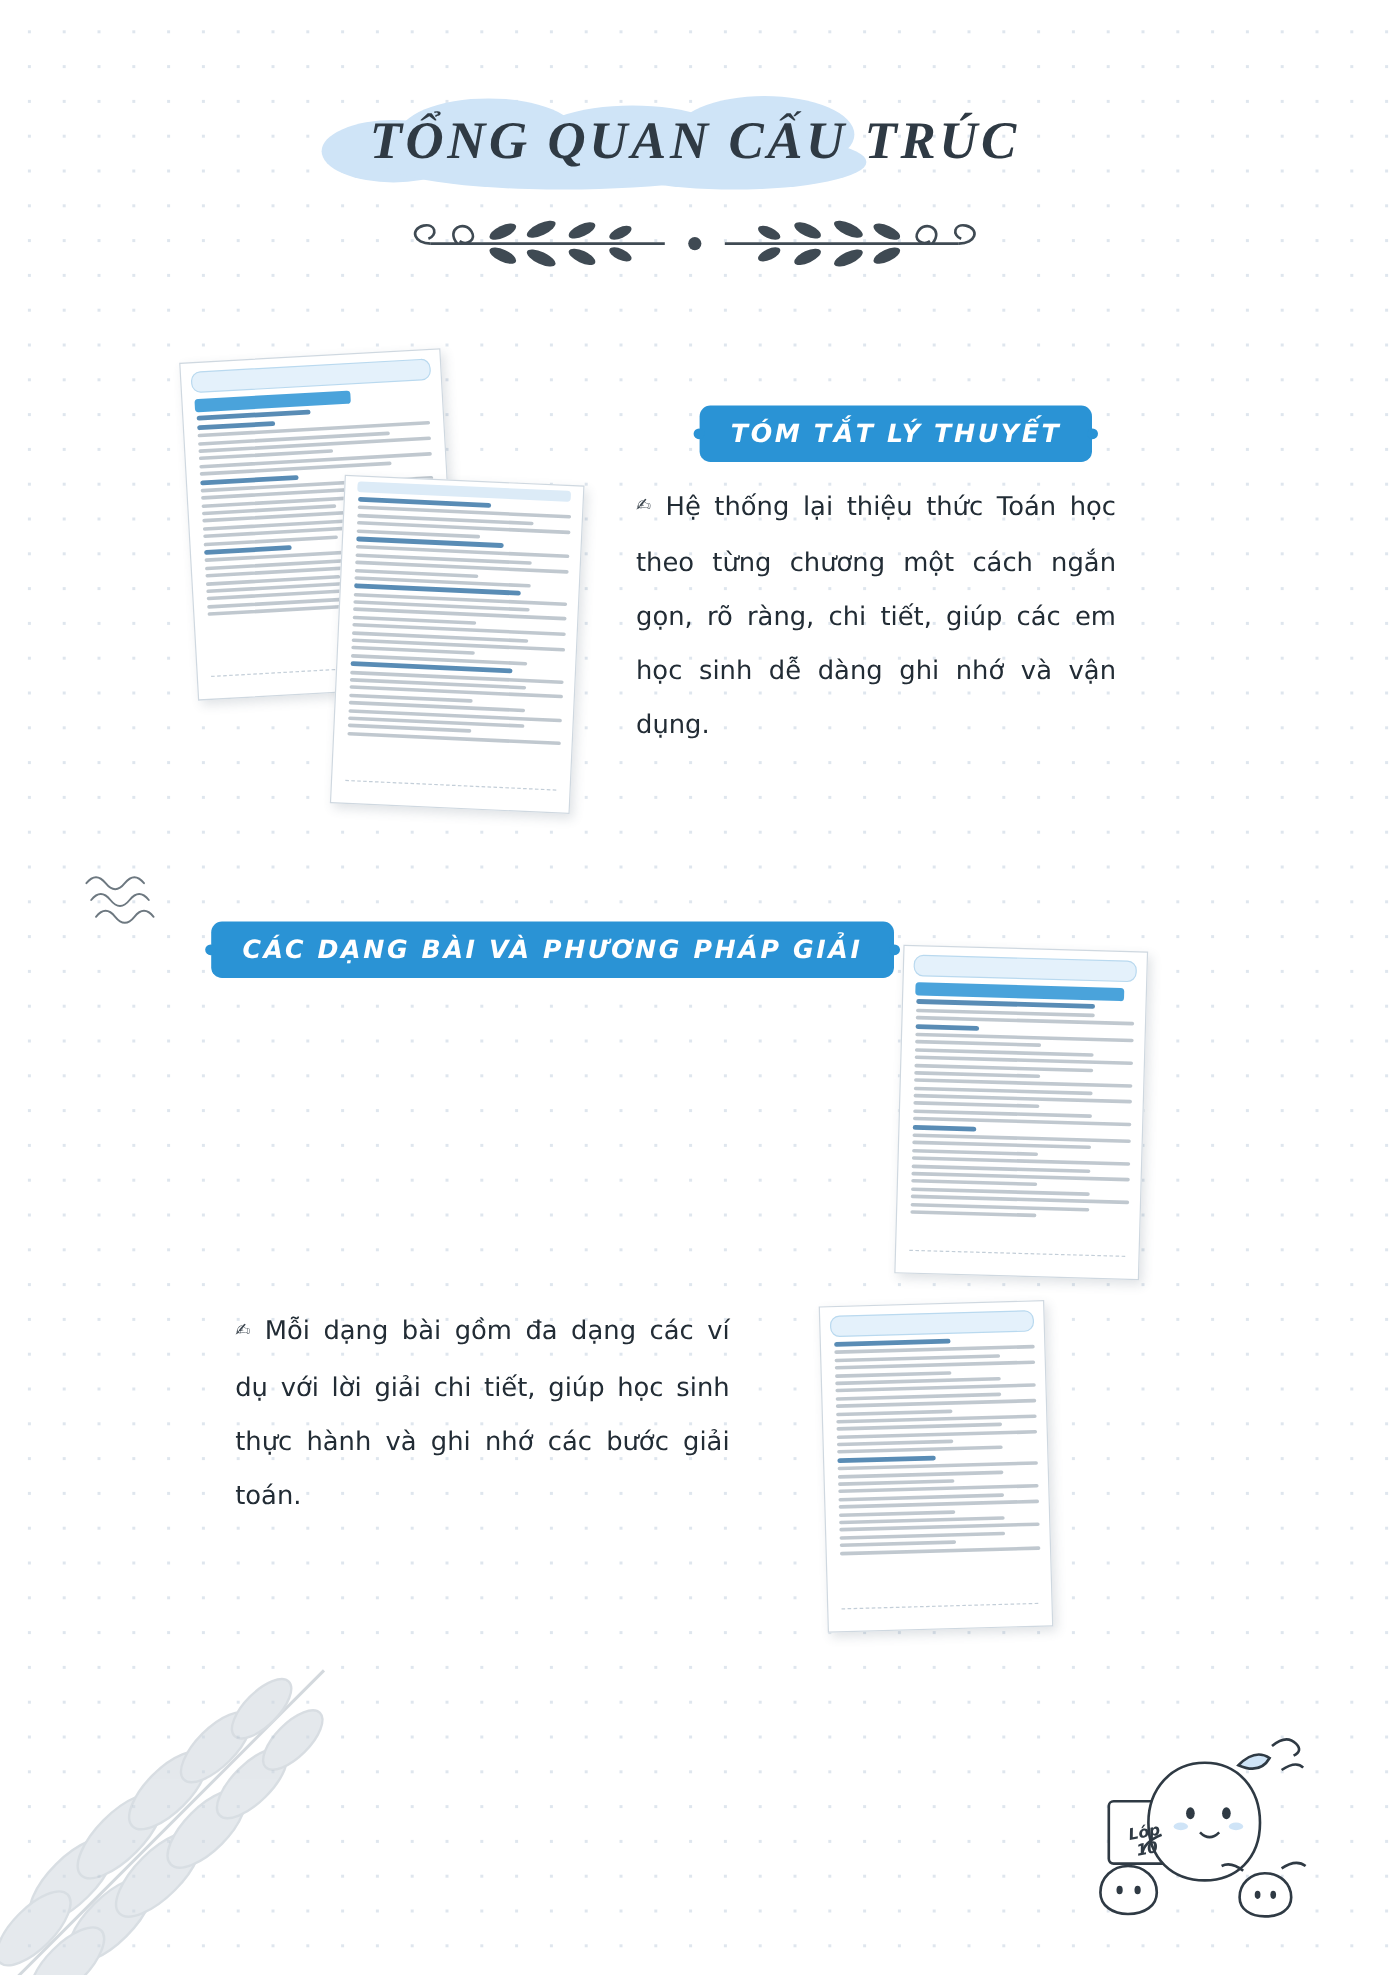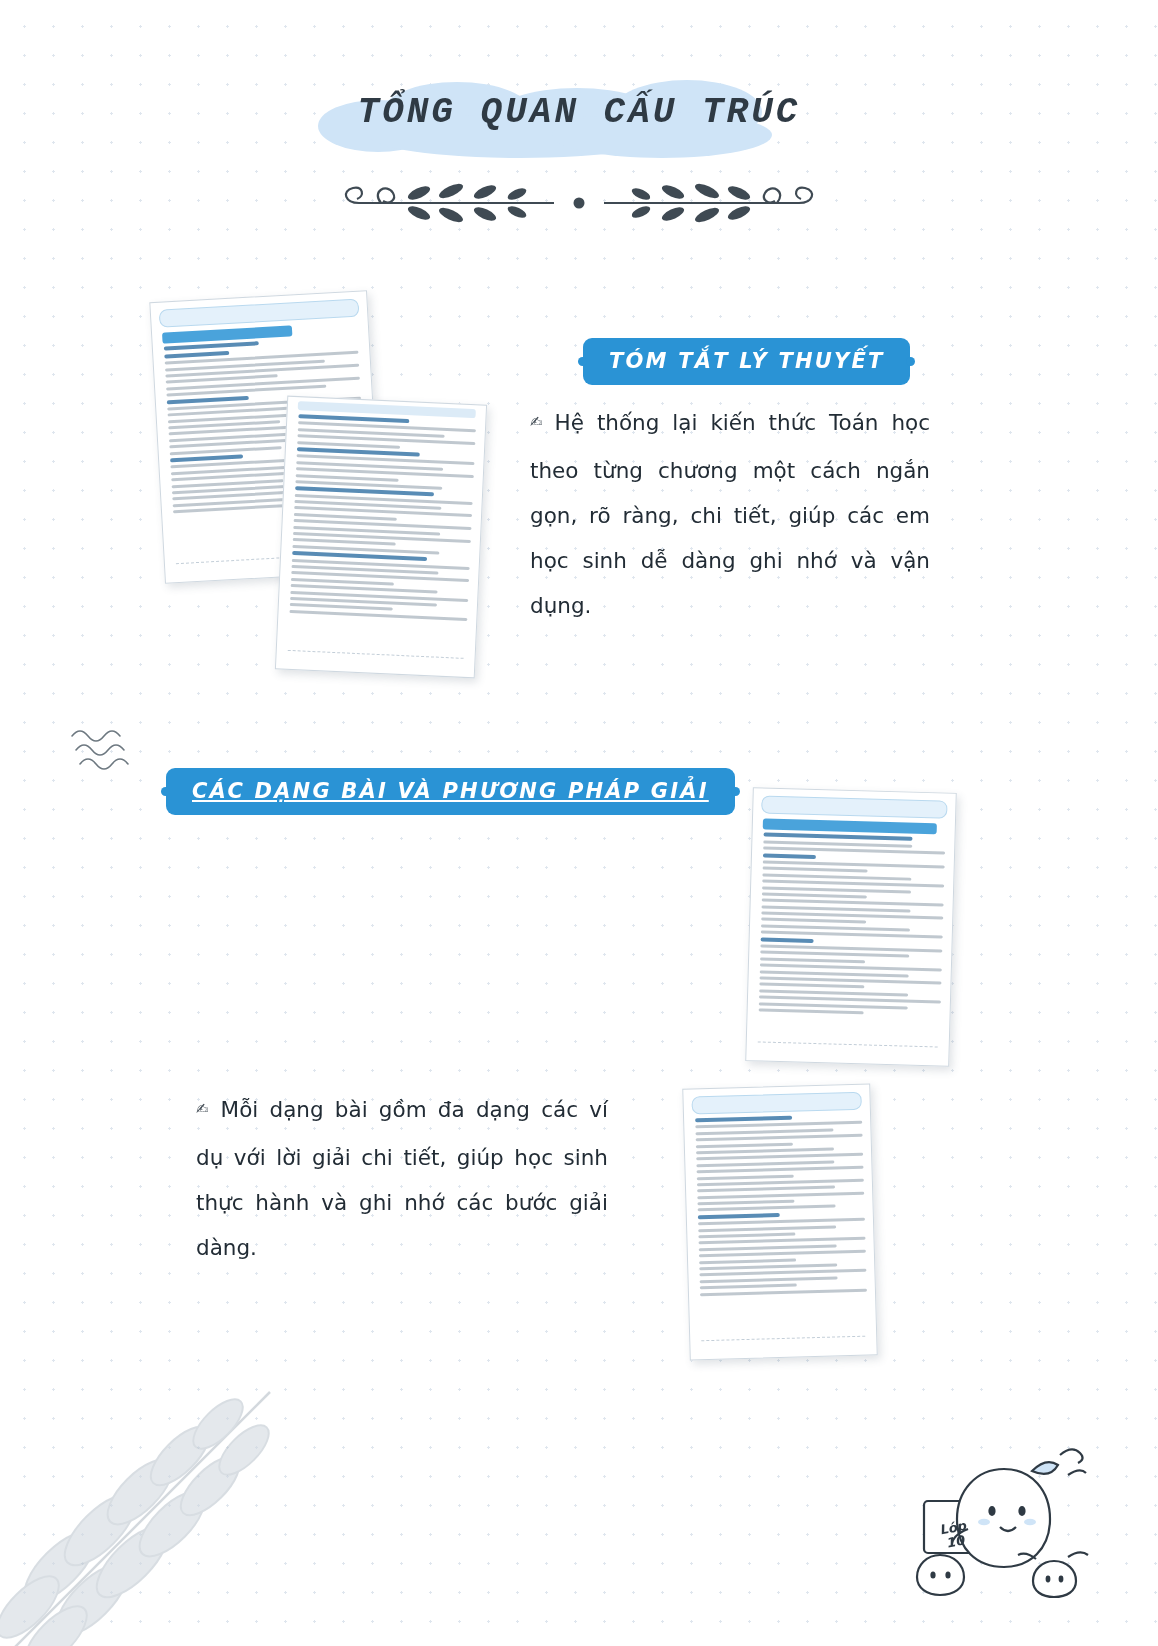--- a/index.html
+++ b/index.html
@@ -44,22 +44,22 @@
   }
   .title-blob .b1 { left: 6px;   top: 22px; width: 120px; height: 52px; }
   .title-blob .b2 { left: 70px;  top: 4px;  width: 150px; height: 62px; }
   .title-blob .b3 { left: 180px; top: 10px; width: 170px; height: 60px; }
   .title-blob .b4 { left: 300px; top: 2px;  width: 150px; height: 64px; }
   .title-blob .b5 { left: 58px;  top: 36px; width: 300px; height: 44px; }
   .title-blob .b6 { left: 240px; top: 34px; width: 220px; height: 46px; }
   .title-text {
     position: relative;
     z-index: 1;
-    font-family: Liberation Mono, monospace;
-    font-size: 36px;
+    font-family: Liberation Serif, serif;
+    font-size: 44px;
     font-weight: bold;
     font-style: italic;
     letter-spacing: 3px;
     color: #2f3a44;
   }
 
   
   .divider {
     position: absolute;
     top: 176px;
@@ -89,21 +89,21 @@
     top: 50%;
     width: 9px;
     height: 9px;
     margin-top: -4.5px;
     background: #2a93d5;
     border-radius: 50%;
   }
   .badge::before { left: -5px; }
   .badge::after  { right: -5px; }
   .badge-1 { top: 338px; left: 583px; }
-  .badge-2 { top: 768px; left: 166px; text-decoration: underline; }
+  .badge-2 { top: 768px; left: 176px; }
 
   
   .para {
     position: absolute;
     font-size: 21.5px;
     line-height: 45px;
     color: #222c35;
     text-align: justify;
   }
   .para .bullet {
@@ -335,21 +335,21 @@
       <div class="ln l"></div>
     <div class="ln m"></div>
       <div class="ln s"></div>
       <div class="ln l"></div>
     <div class="foot"></div>
   </div>
 
   <div class="badge badge-1">TÓM TẮT LÝ THUYẾT</div>
 
   <div class="para para-1">
-    <span class="bullet">✍</span><span>Hệ thống lại kiến thức Toán học theo từng chương một cách ngắn gọn, rõ ràng, chi tiết, giúp các em học sinh dễ dàng ghi nhớ và vận dụng.</span>
+    <span class="bullet">✍</span><span>Hệ thống lại thiệu thức Toán học theo từng chương một cách ngắn gọn, rõ ràng, chi tiết, giúp các em học sinh dễ dàng ghi nhớ và vận dụng.</span>
   </div>
 
   <div class="squiggle">
     <svg width="70" height="56" viewBox="0 0 70 56">
       <g fill="none" stroke="#6d7880" stroke-width="1.6" stroke-linecap="round">
         <path d="M4 14 q8 -10 16 0 q8 10 16 0 q8 -10 16 0"></path>
         <path d="M8 28 q8 -10 16 0 q8 10 16 0 q8 -10 16 0"></path>
         <path d="M12 42 q8 -10 16 0 q8 10 16 0 q8 -10 16 0"></path>
       </g>
     </svg>
@@ -419,21 +419,21 @@
     <div class="ln s"></div>
       <div class="ln m"></div>
       <div class="ln l"></div>
     <div class="ln m"></div>
       <div class="ln s"></div>
       <div class="ln l"></div>
     <div class="foot"></div>
   </div>
 
   <div class="para para-3">
-    <span class="bullet">✍</span><span>Mỗi dạng bài gồm đa dạng các ví dụ với lời giải chi tiết, giúp học sinh thực hành và ghi nhớ các bước giải dàng.</span>
+    <span class="bullet">✍</span><span>Mỗi dạng bài gồm đa dạng các ví dụ với lời giải chi tiết, giúp học sinh thực hành và ghi nhớ các bước giải toán.</span>
   </div>
 
   <div class="leaf-deco">
     <svg width="330" height="330" viewBox="0 0 330 330">
       <g stroke="#b9c3cc" stroke-width="2" fill="#cfd7de">
         <path d="M40 300 L300 40" stroke="#b0bac3" stroke-width="2.5" fill="none"></path>
         <ellipse cx="90" cy="215" rx="46" ry="19" transform="rotate(-45 90 215)"></ellipse>
         <ellipse cx="122" cy="248" rx="46" ry="19" transform="rotate(-45 122 248)"></ellipse>
         <ellipse cx="130" cy="178" rx="46" ry="19" transform="rotate(-45 130 178)"></ellipse>
         <ellipse cx="162" cy="210" rx="46" ry="19" transform="rotate(-45 162 210)"></ellipse>

